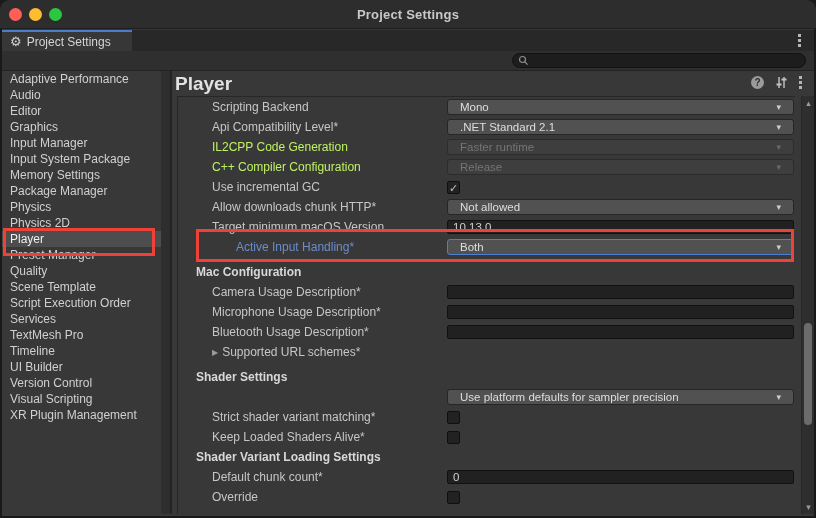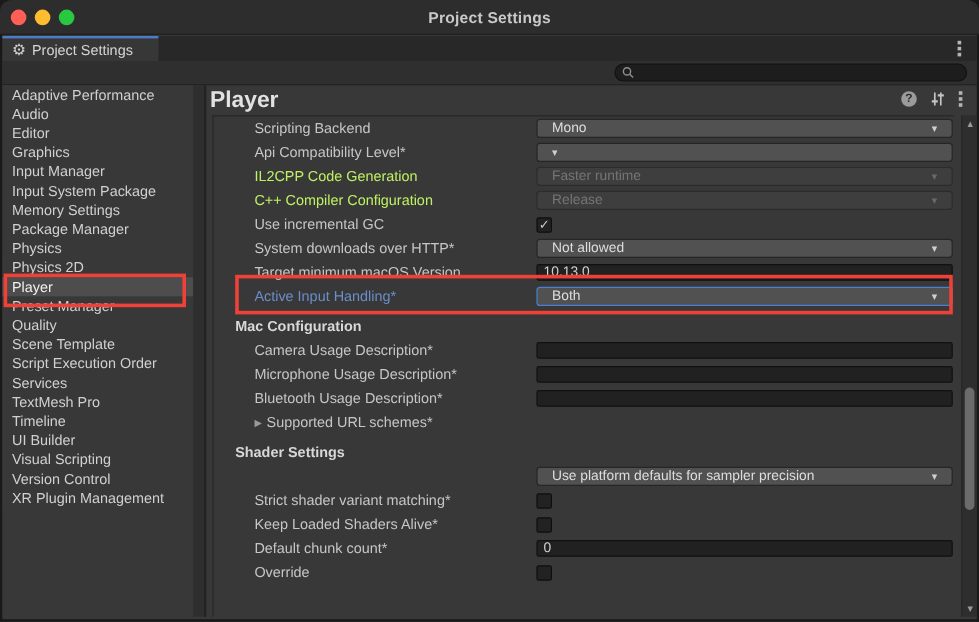--- a/index.html
+++ b/index.html
@@ -84,21 +84,21 @@
     height:20px; line-height:20px; padding-left:18px; margin-top:5px;
     font-size:12px; font-weight:bold; color:#d8d8d8; white-space:nowrap;
   }
   .section-header.tight { margin-top:0; }
   .srow { position:relative; height:20px; }
   .srow .lbl {
     position:absolute; left:34px; top:0; height:20px; line-height:20px;
     font-size:12px; color:#c6c6c6; white-space:nowrap;
   }
   .srow .lbl.disabled { color:#bef264; }
-  .srow .lbl.link { color:#6b8dc9; }
+  .srow .lbl.link { color:#6b8dc9;margin-left:24px; }
   .fold-arrow { color:#9a9a9a; font-size:8px; margin-right:4px; vertical-align:1px; }
   .val { position:absolute; left:269px; top:0; width:347px; height:20px; display:flex; align-items:center; }
 
   .dropdown {
     width:347px; height:16px; background:#515151; border:1px solid #262626; border-radius:3px;
     display:flex; align-items:center; padding:0 12px; cursor:pointer;
   }
   .dropdown .dd-text { flex:1; font-size:11.5px; color:#dedede; white-space:nowrap; overflow:hidden; }
   .dropdown .dd-arrow { font-size:9px; color:#cfcfcf; }
   .dropdown.disabled { background:#3e3e3e; border-color:#2c2c2c; cursor:default; }
@@ -182,22 +182,22 @@
       <div class="sidebar-item">Physics 2D</div>
       <div class="sidebar-item selected">Player</div>
       <div class="sidebar-item">Preset Manager</div>
       <div class="sidebar-item">Quality</div>
       <div class="sidebar-item">Scene Template</div>
       <div class="sidebar-item">Script Execution Order</div>
       <div class="sidebar-item">Services</div>
       <div class="sidebar-item">TextMesh Pro</div>
       <div class="sidebar-item">Timeline</div>
       <div class="sidebar-item">UI Builder</div>
+      <div class="sidebar-item">Version Control</div>
       <div class="sidebar-item">Visual Scripting</div>
-      <div class="sidebar-item">Version Control</div>
       <div class="sidebar-item">XR Plugin Management</div>
     </div>
   <div class="sidebar-track"></div>
   <div class="splitter"></div>
 
   <div class="content-header">
     <span class="panel-title">Player</span>
     <span class="header-icons">
       <span class="help-badge">?</span>
       <span class="icon-btn">
@@ -223,20 +223,21 @@
           <span class="dropdown">
             <span class="dd-text">Mono</span>
             <span class="dd-arrow">▾</span>
           </span>
         </span>
       </div>
       <div class="srow">
         <span class="lbl">Api Compatibility Level*</span>
         <span class="val">
           <span class="dropdown">
+            <span class="dd-text">.NET Standard 2.1</span>
             <span class="dd-arrow">▾</span>
           </span>
         </span>
       </div>
       <div class="srow">
         <span class="lbl disabled">IL2CPP Code Generation</span>
         <span class="val">
           <span class="dropdown disabled">
             <span class="dd-text">Faster runtime</span>
             <span class="dd-arrow">▾</span>
@@ -252,21 +253,21 @@
           </span>
         </span>
       </div>
       <div class="srow">
         <span class="lbl">Use incremental GC</span>
         <span class="val">
           <span class="checkbox">✓</span>
         </span>
       </div>
       <div class="srow">
-        <span class="lbl">System downloads over HTTP*</span>
+        <span class="lbl">Allow downloads chunk HTTP*</span>
         <span class="val">
           <span class="dropdown">
             <span class="dd-text">Not allowed</span>
             <span class="dd-arrow">▾</span>
           </span>
         </span>
       </div>
       <div class="srow">
         <span class="lbl">Target minimum macOS Version</span>
         <span class="val">
@@ -326,20 +327,21 @@
         <span class="val">
           <span class="checkbox"></span>
         </span>
       </div>
       <div class="srow">
         <span class="lbl">Keep Loaded Shaders Alive*</span>
         <span class="val">
           <span class="checkbox"></span>
         </span>
       </div>
+      <div class="section-header tight">Shader Variant Loading Settings</div>
       <div class="srow">
         <span class="lbl">Default chunk count*</span>
         <span class="val">
           <span class="field">
             <span class="f-text">0</span>
           </span>
         </span>
       </div>
       <div class="srow">
         <span class="lbl">Override</span>

